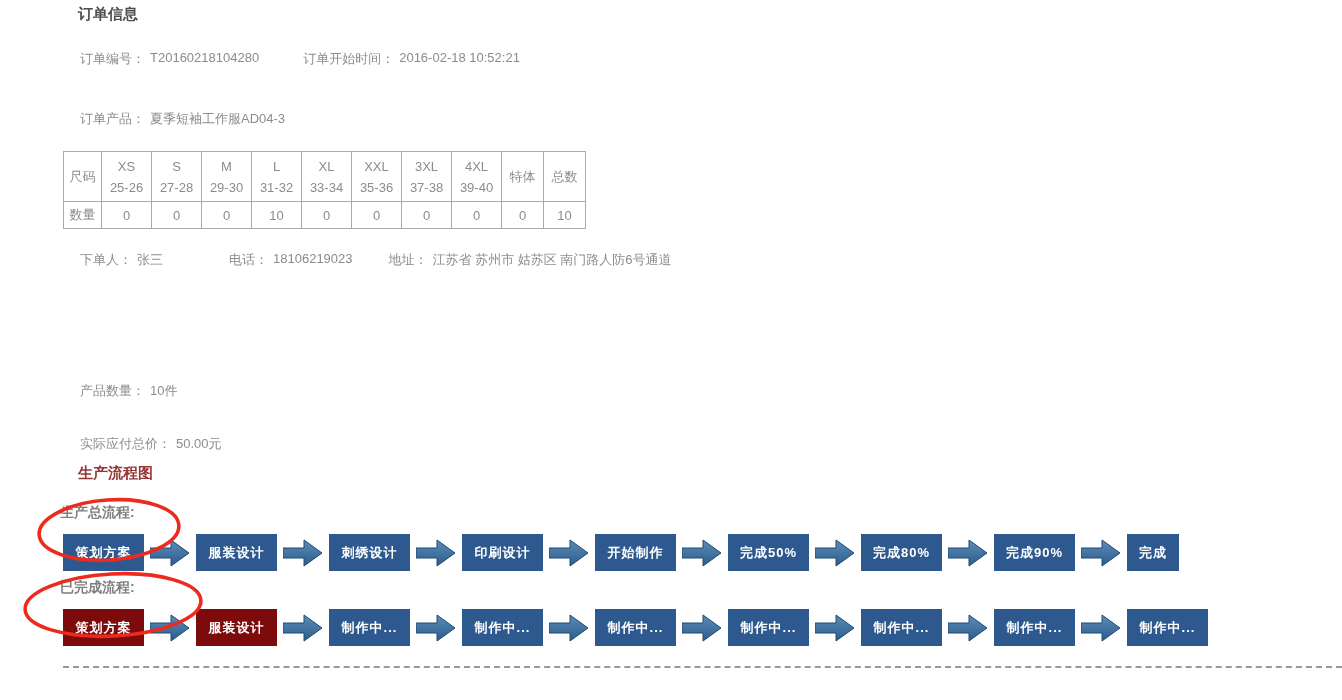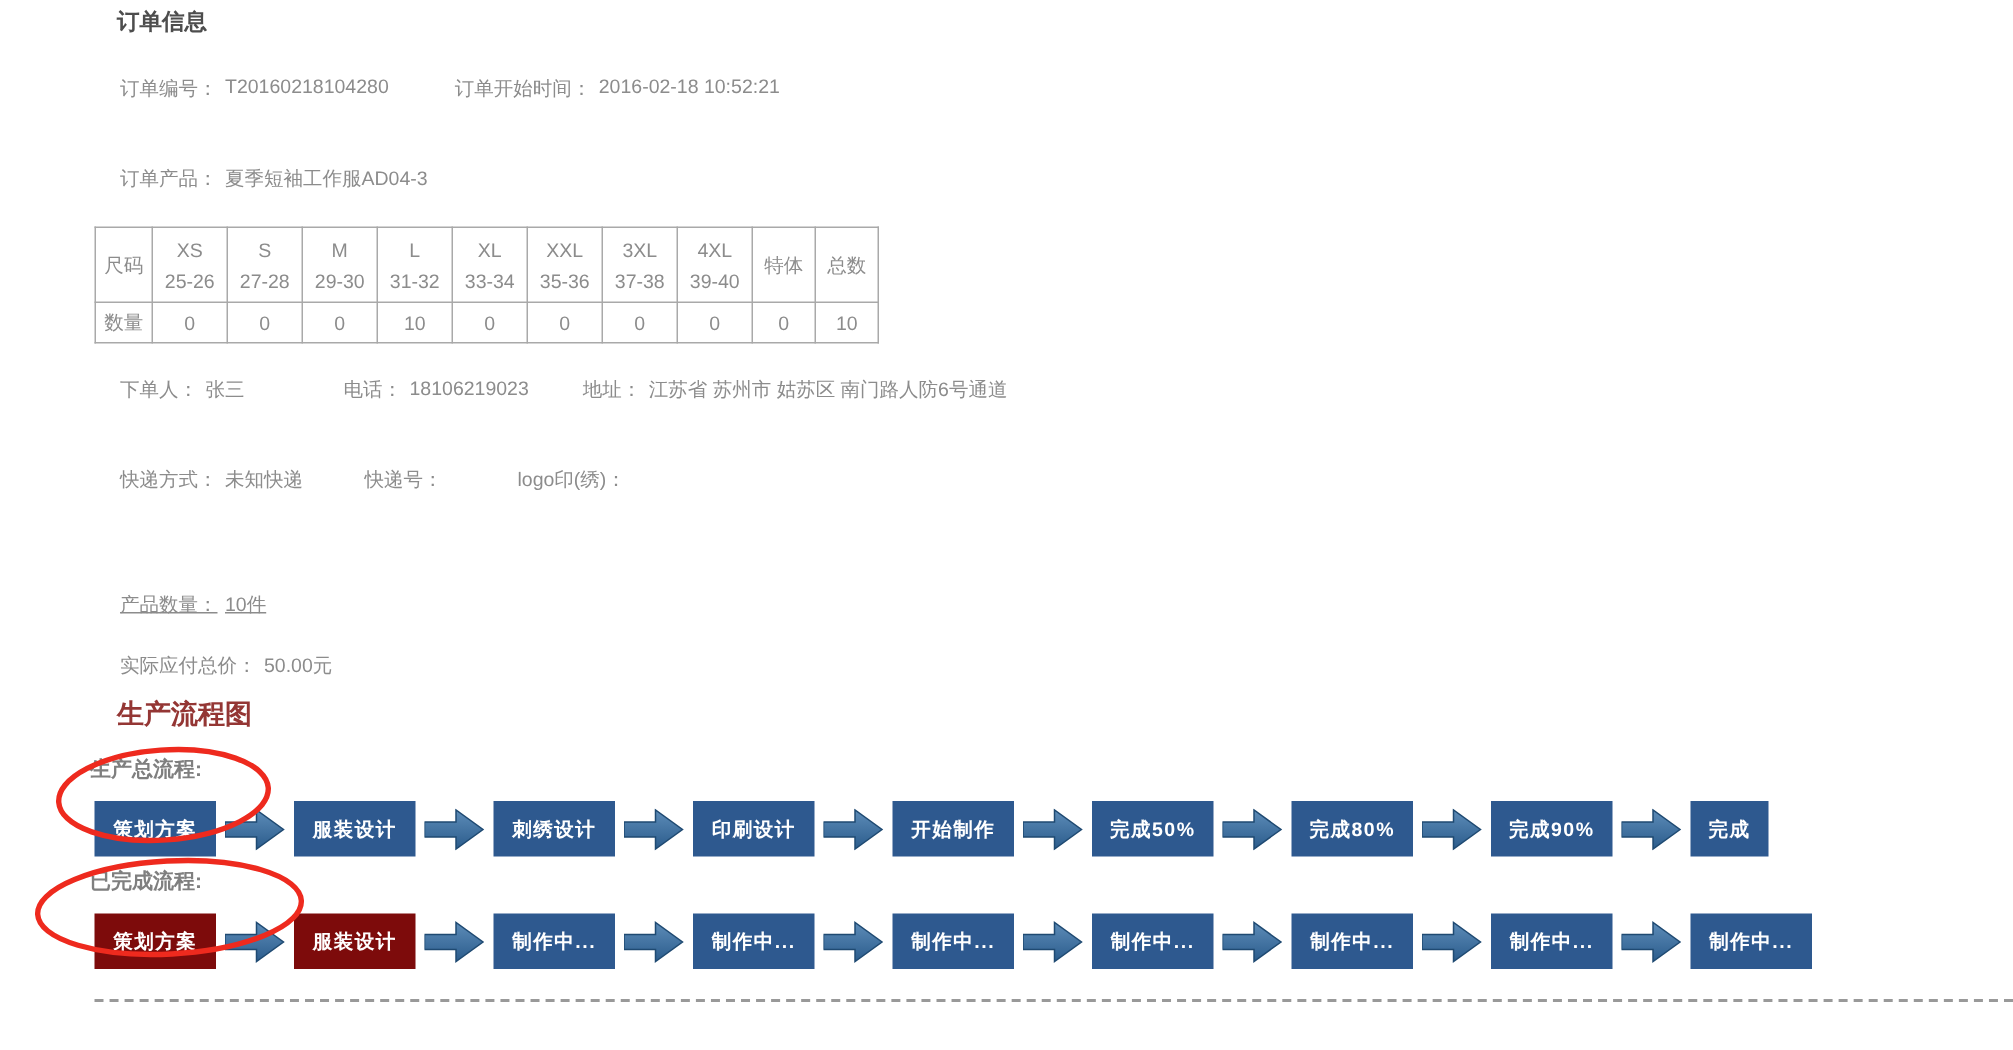--- a/index.html
+++ b/index.html
@@ -11,32 +11,32 @@
   .val{margin-left:5px;}
   .pos-orderline{left:80px;top:50px;}
   .pos-orderline .pair:first-child{margin-right:44px;text-align:center;}
   .pos-product{left:80px;top:110px;}
   .pos-buyer{left:80px;top:251px;}
   .pos-buyer .pair:nth-child(1){margin-right:66px;}
   .pos-buyer .pair:nth-child(2){margin-right:36px;text-align:right;}
   .pos-express{left:80px;top:311px;}
   .pos-express .pair:nth-child(1){margin-right:41px;}
   .pos-express .pair:nth-child(2){margin-right:45px;}
-  .pos-qty{left:80px;top:394px;text-decoration:underline;}
+  .pos-qty{left:80px;top:382px;}
   .pos-price{left:80px;top:435px;}
 
   table.size-table{position:absolute;left:63px;top:151px;border-collapse:collapse;padding-left:36px;}
   .size-table th,.size-table td{border:1px solid #a9a9a9;text-align:center;vertical-align:middle;
     font-weight:normal;font-size:13px;color:#8c8c8c;padding:0 2px;}
   .size-table th{width:45px;height:49px;line-height:21px;}
   .size-table th.corner{width:33px;}
   .size-table th.narrow{width:37px;}
   .size-table td{height:26px;}
 
-  .flow-title{position:absolute;left:78px;top:464px;margin:0;font-size:18px;font-weight:bold;
+  .flow-title{position:absolute;left:78px;top:464px;margin:0;font-size:15px;font-weight:bold;
     color:var(--flow-title,#943634);font-family:"Liberation Serif","DejaVu Serif",serif;}
   #flowRows{position:absolute;left:0;top:500px;width:1115px;}
   .flow-label{margin:4px 0 0 60px;height:16px;line-height:16px;font-size:14px;font-weight:bold;color:#7f7f7f;}
   .flow-row{margin:14px 0 0 63px;display:flex;align-items:center;height:37px;}
   .flow-row + .flow-label{margin-top:8px;}
   .step{flex:0 0 auto;width:81px;height:37px;display:flex;align-items:center;justify-content:center;
     color:#fff;font-weight:bold;font-size:13px;letter-spacing:1px;}
   .step.blue{background:var(--step-blue,#2e598f);}
   .step.darkred{background:var(--step-darkred,#7d0b0b);}
   .step.small{width:52px;text-align:right;}
@@ -139,34 +139,20 @@
     <span class="pair">
       <span class="lbl">电话：</span>
       <span class="val">18106219023</span>
     </span>
     <span class="pair">
       <span class="lbl">地址：</span>
       <span class="val">江苏省 苏州市 姑苏区 南门路人防6号通道</span>
     </span>
   </div>
 
-  <div class="line pos-express">
-    <span class="pair">
-      <span class="lbl">快递方式：</span>
-      <span class="val">未知快递</span>
-    </span>
-    <span class="pair">
-      <span class="lbl">快递号：</span>
-      <span class="val"></span>
-    </span>
-    <span class="pair">
-      <span class="lbl">logo印(绣)：</span>
-      <span class="val"></span>
-    </span>
-  </div>
 
   <div class="line pos-qty">
     <span class="pair">
       <span class="lbl">产品数量：</span>
       <span class="val">10件</span>
     </span>
   </div>
 
   <div class="line pos-price">
     <span class="pair">

